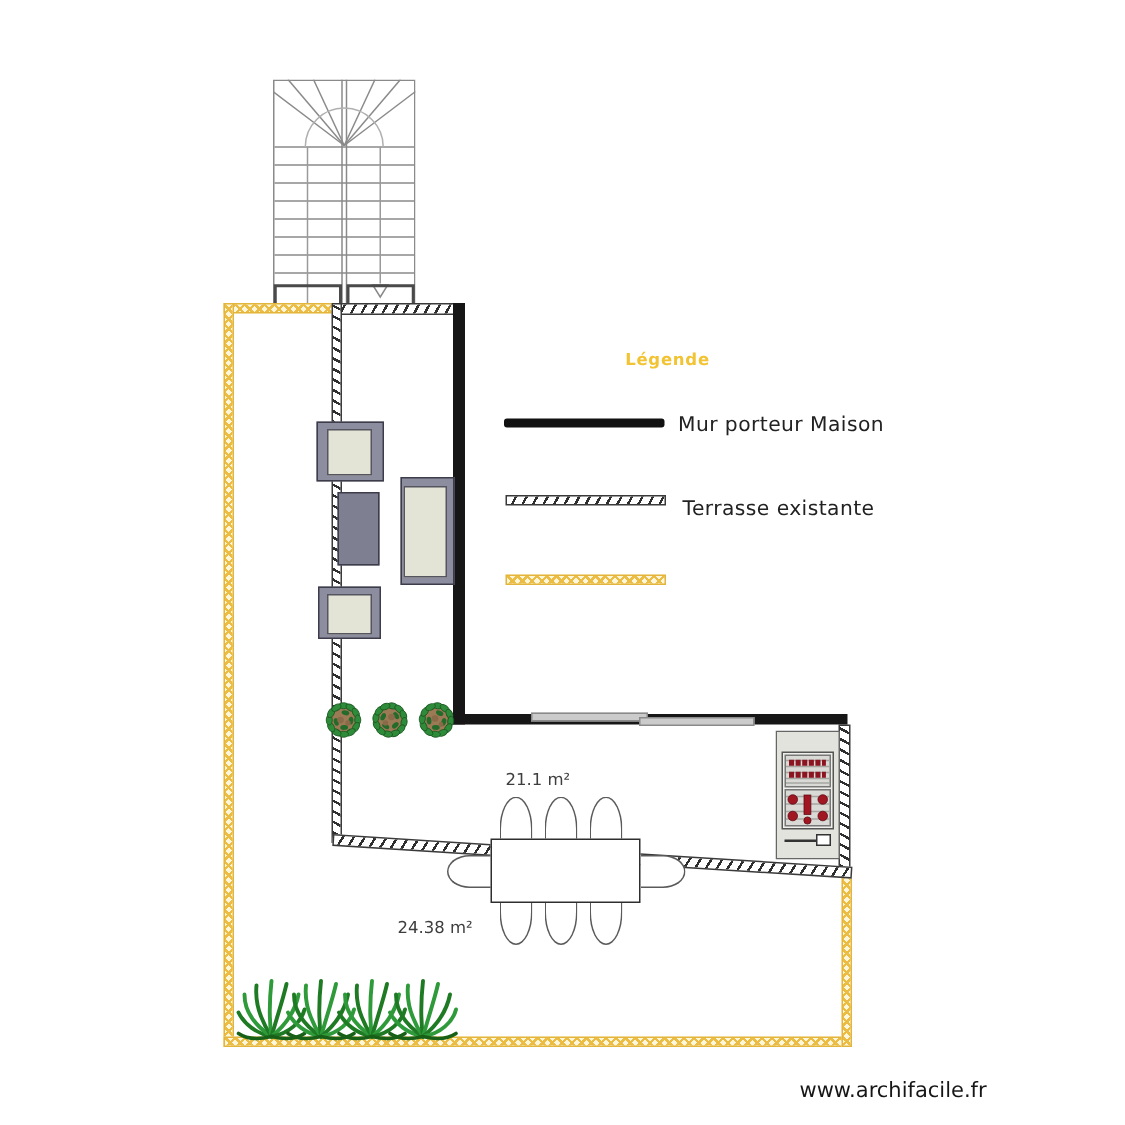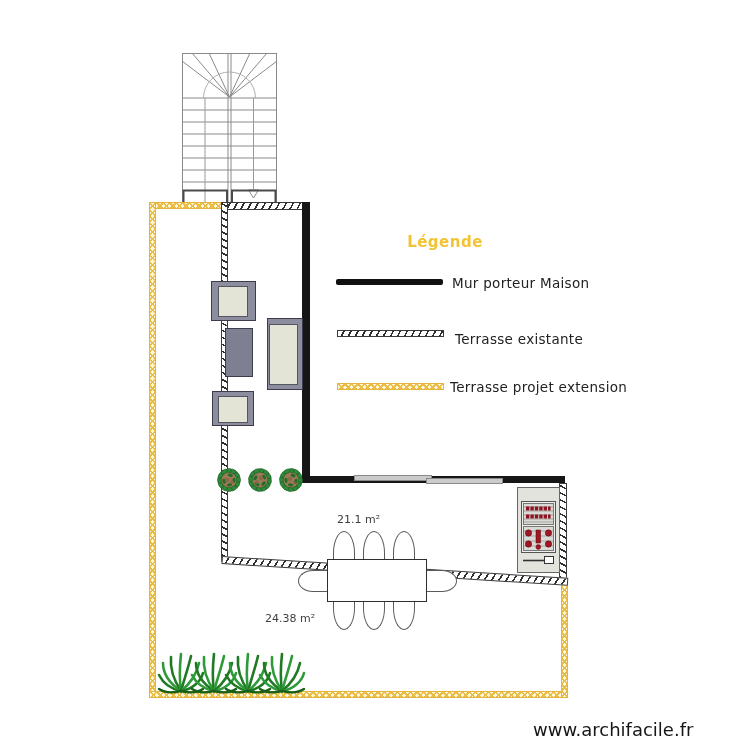--- a/index.html
+++ b/index.html
@@ -27,25 +27,25 @@
 
   
   .dining-table{background:#ffffff;border:1.6px solid #2e2e2e;box-sizing:border-box;z-index:6;}
   .chair{background:#ffffff;border:1.2px solid #5a5a5a;box-sizing:border-box;z-index:6;}
   .chair.n{border-radius:11px 11px 0 0 / 22px 22px 0 0;border-bottom:none;}
   .chair.s{border-radius:0 0 11px 11px / 0 0 22px 22px;border-top:none;}
   .chair.w{border-radius:15px 0 0 15px / 11px 0 0 11px;border-right:none;}
   .chair.e{border-radius:0 15px 15px 0 / 0 11px 11px 0;border-left:none;}
 
   
-  .legend-title{font-size:15px;font-weight:bold;color:#f2c434;z-index:7;letter-spacing:.5px;}
+  .legend-title{font-size:11px;font-weight:bold;color:#f2c434;z-index:7;letter-spacing:.5px;}
   .legend-label{font-size:13.5px;color:#222;z-index:7;letter-spacing:.3px;}
   .legend-bar-wall{background:#111;border-radius:2px;z-index:7;}
   .area-label{font-size:11px;color:#3e3e3e;z-index:7;}
-  .watermark{font-size:18px;color:#161616;z-index:7;}
+  .watermark{font-size:14px;color:#161616;z-index:7;}
   svg{display:block;}
 </style>
 </head>
 <body>
 
 <div id="canvas">
 
   <div class="abs" style="left:182px;top:53px;width:95px;height:152px;z-index:1;">
     <svg width="95" height="152" viewBox="0 0 95 152">
       <rect x="0.5" y="0.5" width="94" height="151" fill="#ffffff" stroke="#8a8a8a"></rect>
@@ -316,17 +316,16 @@
 
   <div class="abs legend-title" style="left:405px;top:233px;width:80px;text-align:center;">Légende</div>
 
   <div class="abs legend-bar-wall" style="left:336px;top:279px;width:107px;height:6px;"></div>
   <div class="abs legend-label" style="left:452px;top:275px;">Mur porteur Maison</div>
 
   <div class="abs hatch-band" style="left:337px;top:330px;width:107px;height:7px;z-index:7;"></div>
   <div class="abs legend-label" style="left:455px;top:331px;">Terrasse existante</div>
 
   <div class="abs yellow-band" style="left:337px;top:383px;width:107px;height:7px;z-index:7;"></div>
-  <div class="abs legend-label" style="left:450px;top:379px;">Terrasse projet extension</div>
 
   <div class="abs watermark" style="left:533px;top:719px;">www.archifacile.fr</div>
 
 </div>
 
 </body></html>

